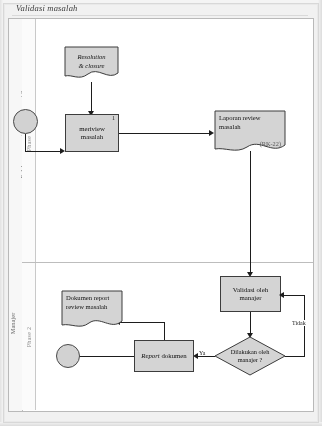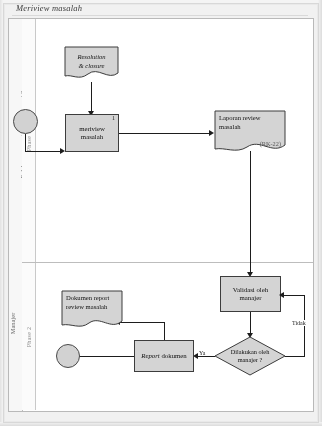--- a/index.html
+++ b/index.html
@@ -132,21 +132,21 @@
 <body>
 
 <div id="page">
 
   <div class="page-shadow-l"></div>
   <div class="page-shadow-r"></div>
   <div class="page-shadow-b"></div>
 
   <div class="page-frame"></div>
 
-  <div class="doc-title">Meriview masalah</div>
+  <div class="doc-title">Validasi masalah</div>
   <div class="title-rule"></div>
 
   <div class="pool">
 
     <div class="pool-head">
       <div class="pool-head-label">Pelaksana operator &amp; informasi 2</div>
     </div>
 
     <div class="lane" id="lane1">
       <div class="lane-head">

